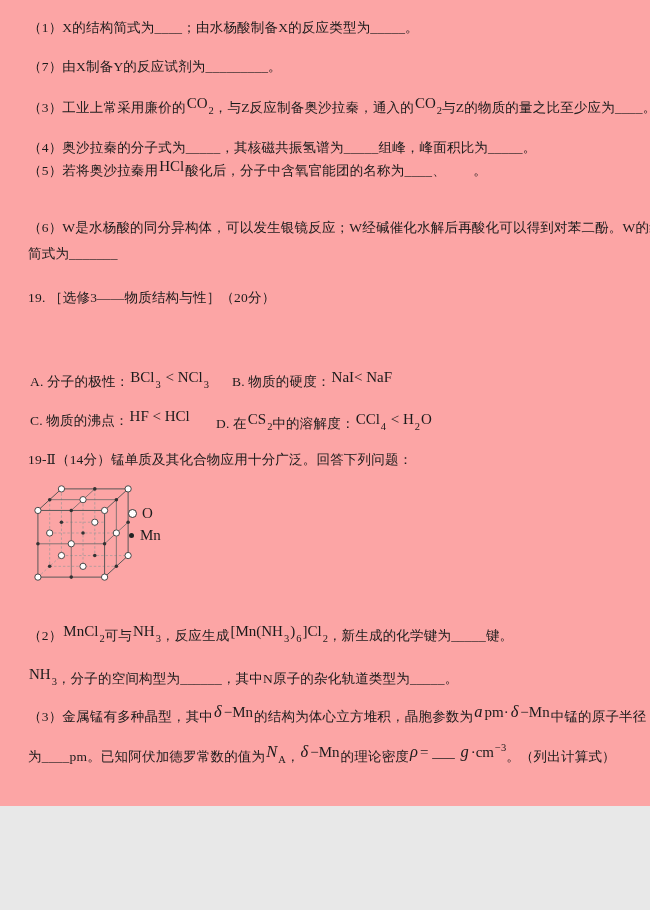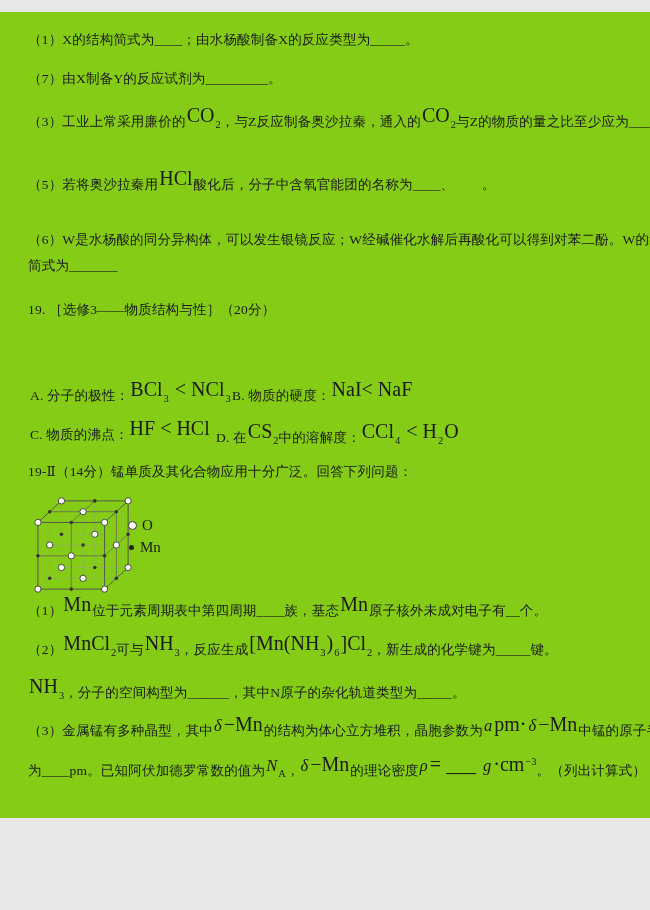--- a/index.html
+++ b/index.html
@@ -1,40 +1,40 @@
 <!DOCTYPE html>
 <html><head>
 <meta charset="utf-8">
 <style>
   html,body{margin:0;padding:0;background:#e8e8e8;}
   .page{
     position:relative;
     width:650px;height:806px;
-    margin:12px auto;
-    background:#84cc16;
+    margin:0 auto;
+    background:#fca5a5;
     color:#1b1b1b;
     font-family:"Liberation Serif","DejaVu Serif",serif;
     overflow:hidden;
   }
   .line{
     position:absolute;
     left:28px;
     white-space:nowrap;
     font-size:13.5px;
     line-height:20px;
   }
   
   .sg-t{
     font-size:13.5px;
     letter-spacing:0.2px;
   }
   
   .sg-c{
     font-family:"Liberation Serif","DejaVu Serif",serif;
-    font-size:20px;
+    font-size:15px;
     position:relative;
     top:-4px;
     padding:0 1px;
   }
   
   .sg-b{
     font-family:"Liberation Serif","DejaVu Serif",serif;
     font-size:10.5px;
     position:relative;
     top:2px;
@@ -77,20 +77,21 @@
   svg .m{fill:#333;stroke:none;}
 </style>
 </head>
 <body>
 
 <div class="page">
 
   <div class="line" style="top:18px"><span class="sg-t">（1）X的结构简式为____；由水杨酸制备X的反应类型为_____。</span></div>
   <div class="line" style="top:57px"><span class="sg-t">（7）由X制备Y的反应试剂为_________。</span></div>
   <div class="line" style="top:97px"><span class="sg-t">（3）工业上常采用廉价的</span><span class="sg-c">CO</span><span class="sg-b">2</span><span class="sg-t">，与Z反应制备奥沙拉秦，通入的</span><span class="sg-c">CO</span><span class="sg-b">2</span><span class="sg-t">与Z的物质的量之比至少应为____。</span></div>
+  <div class="line" style="top:138px"><span class="sg-t">（4）奥沙拉秦的分子式为_____，其核磁共振氢谱为_____组峰，峰面积比为_____。</span></div>
   <div class="line" style="top:160px"><span class="sg-t">（5）若将奥沙拉秦用</span><span class="sg-c">HCl</span><span class="sg-t">酸化后，分子中含氧官能团的名称为____、　　。</span></div>
   <div class="line" style="top:218px"><span class="sg-t">（6）W是水杨酸的同分异构体，可以发生银镜反应；W经碱催化水解后再酸化可以得到对苯二酚。W的结构</span></div>
   <div class="line" style="top:244px"><span class="sg-t">简式为_______</span></div>
 
   <div class="line" style="top:288px"><span class="sg-t">19. ［选修3——物质结构与性］（20分）</span></div>
 
   <div class="line" style="top:371px;left:30px"><span class="sg-t">A. 分子的极性：</span><span class="sg-c">BCl</span><span class="sg-b">3</span><span class="sg-c"> &lt; NCl</span><span class="sg-b">3</span></div>
   <div class="line" style="top:371px;left:232px"><span class="sg-t">B. 物质的硬度：</span><span class="sg-c">NaI&lt; NaF</span></div>
   <div class="line" style="top:410px;left:30px"><span class="sg-t">C. 物质的沸点：</span><span class="sg-c">HF &lt; HCl</span></div>
   <div class="line" style="top:413px;left:216px"><span class="sg-t">D. 在</span><span class="sg-c">CS</span><span class="sg-b">2</span><span class="sg-t">中的溶解度：</span><span class="sg-c">CCl</span><span class="sg-b">4</span><span class="sg-c"> &lt; H</span><span class="sg-b">2</span><span class="sg-c">O</span></div>
@@ -156,20 +157,19 @@
     <div class="legend-row">
       <span class="open-circle"></span>
       <span>O</span>
     </div>
     <div class="legend-row">
       <span class="filled-dot"></span>
       <span>Mn</span>
     </div>
   </div>
 
-  <div class="line" style="top:586px"><span class="sg-t">（1）</span><span class="sg-c">Mn</span><span class="sg-t">位于元素周期表中第四周期____族，基态</span><span class="sg-c">Mn</span><span class="sg-t">原子核外未成对电子有__个。</span></div>
   <div class="line" style="top:625px"><span class="sg-t">（2）</span><span class="sg-c">MnCl</span><span class="sg-b">2</span><span class="sg-t">可与</span><span class="sg-c">NH</span><span class="sg-b">3</span><span class="sg-t">，反应生成</span><span class="sg-c">[Mn(NH</span><span class="sg-b">3</span><span class="sg-c">)</span><span class="sg-b">6</span><span class="sg-c">]Cl</span><span class="sg-b">2</span><span class="sg-t">，新生成的化学键为_____键。</span></div>
   <div class="line" style="top:668px"><span class="sg-c">NH</span><span class="sg-b">3</span><span class="sg-t">，分子的空间构型为______，其中N原子的杂化轨道类型为_____。</span></div>
   <div class="line" style="top:706px"><span class="sg-t">（3）金属锰有多种晶型，其中</span><span class="sg-i">δ</span><span class="sg-c">−Mn</span><span class="sg-t">的结构为体心立方堆积，晶胞参数为</span><span class="sg-i">a</span><span class="sg-c">pm·</span><span class="sg-i">δ</span><span class="sg-c">−Mn</span><span class="sg-t">中锰的原子半径</span></div>
   <div class="line" style="top:746px"><span class="sg-t">为____pm。已知阿伏加德罗常数的值为</span><span class="sg-i">N</span><span class="sg-b">A</span><span class="sg-t">，</span><span class="sg-i">δ</span><span class="sg-c">−Mn</span><span class="sg-t">的理论密度</span><span class="sg-i">ρ</span><span class="sg-c">= ___ </span><span class="sg-i">g</span><span class="sg-c">·cm</span><span class="sg-p">−3</span><span class="sg-t">。（列出计算式）</span></div>
 
   <div class="pagenum">7</div>
 </div>
 
 </body></html>

